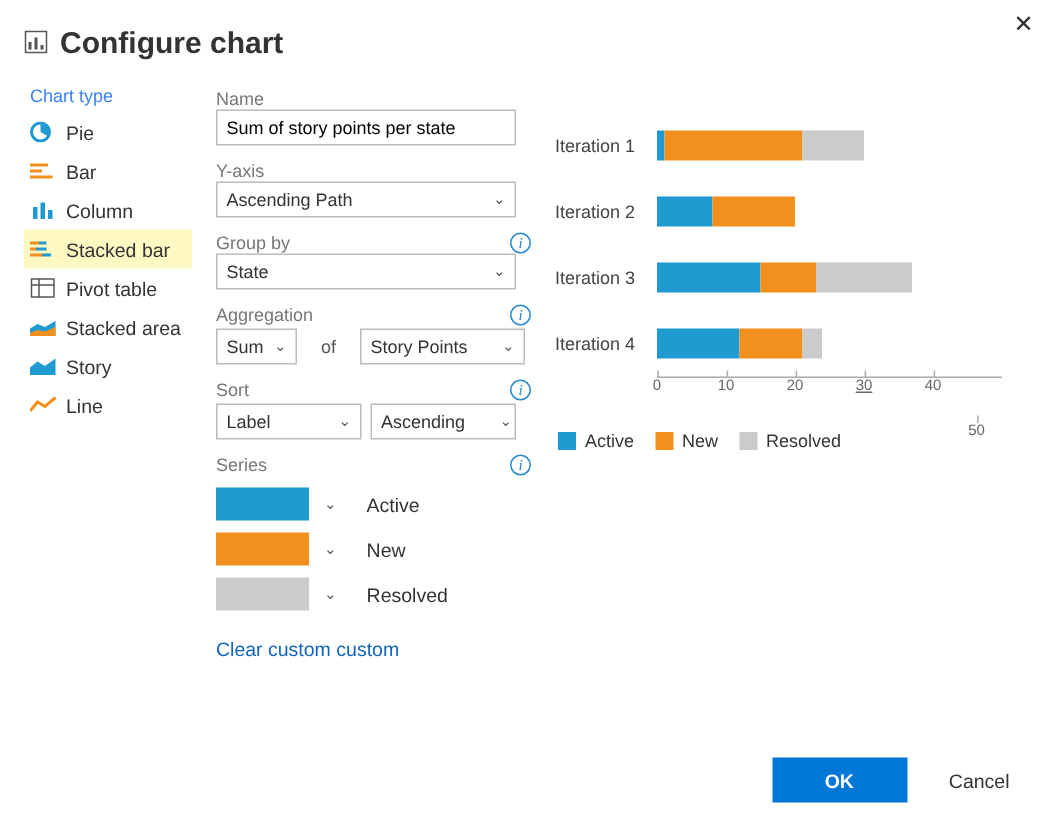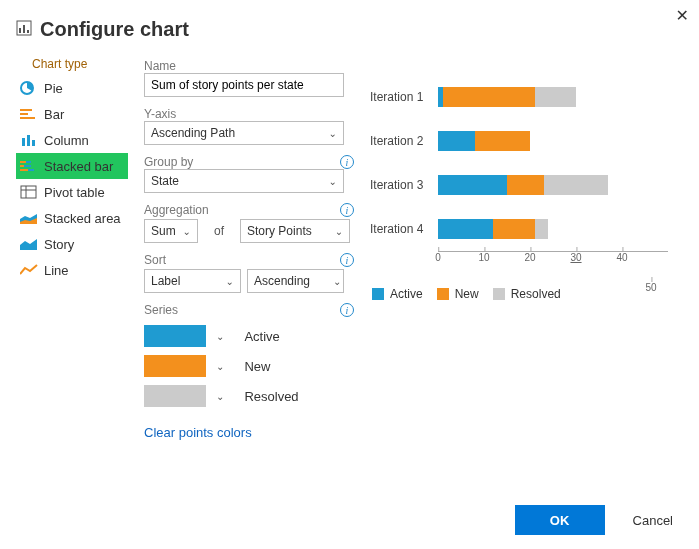--- a/index.html
+++ b/index.html
@@ -11,24 +11,24 @@
     background: #fff; position: relative;
   }
   .close-x { position: absolute; top: 6px; right: 10px; font-size: 16px; color:#333; cursor:pointer; }
   .header { display:flex; align-items:center; gap:8px; padding:18px 16px 8px 16px; }
   .header .iconbox svg { width:16px; height:16px; }
   .header h1 { font-size:20px; font-weight:600; margin:0; }
   .columns { display:flex; padding: 0 16px; gap: 16px; }
   .col-types { width: 112px; }
   .col-form  { width: 210px; }
   .col-chart { flex:1; min-width:0; padding-top:26px; }
-  .section-label { color:#a16207; font-size:12px; margin: 8px 16px 4px; }
+  .section-label { color:#3b82f6; font-size:12px; margin: 8px 4px 4px; }
   
   .type-item { display:flex; align-items:center; gap:6px; height:26px; padding:0 4px; cursor:pointer; }
-  .type-item.selected { background:#22c55e; }
+  .type-item.selected { background:#fef9c3; }
   .type-item .ticon { width:18px; height:14px; display:flex; align-items:center; justify-content:center; }
   .type-item span.lbl { font-size:13px; }
   
   .field-label { color:#777; font-size:12px; margin-top:10px; display:flex; justify-content:space-between; align-items:center; }
   .info-i { width:14px; height:14px; border:1px solid #2389cc; border-radius:50%; color:#2389cc; font-size:10px; display:flex; align-items:center; justify-content:center; font-style:italic; font-family: Georgia, serif; }
   input.txt { width:200px; height:24px; border:1px solid #bcbcbc; padding:2px 6px; font-size:12px; }
   .sel { height:24px; border:1px solid #bcbcbc; display:flex; align-items:center; justify-content:space-between; padding:2px 6px; font-size:12px; background:#fff; cursor:pointer; }
   .sel.full { width:200px; }
   .chev { font-size:10px; color:#555; }
   .agg-row { display:flex; align-items:center; gap:16px; margin-top:2px; }
@@ -231,21 +231,21 @@
           <span class="chev">⌄</span>
           <span class="slabel">New</span>
         </div>
         <div class="series-row">
           <div class="swatch grey"></div>
           <span class="chev">⌄</span>
           <span class="slabel">Resolved</span>
         </div>
       </div>
 
-    <div class="clear-link">Clear points colors</div>
+    <div class="clear-link">Clear custom custom</div>
   </div>
 
   <div class="col-chart">
     <div class="chart" id="chart">
         <div class="chart-row">
           <div class="rlabel">Iteration 1</div>
           <div class="bar-track">
             <div class="seg blue" style="left: 0px; width: 4.6px;"></div>
             <div class="seg orange" style="left: 4.6px; width: 92px;"></div>
             <div class="seg grey" style="left: 96.6px; width: 41.4px;"></div>

